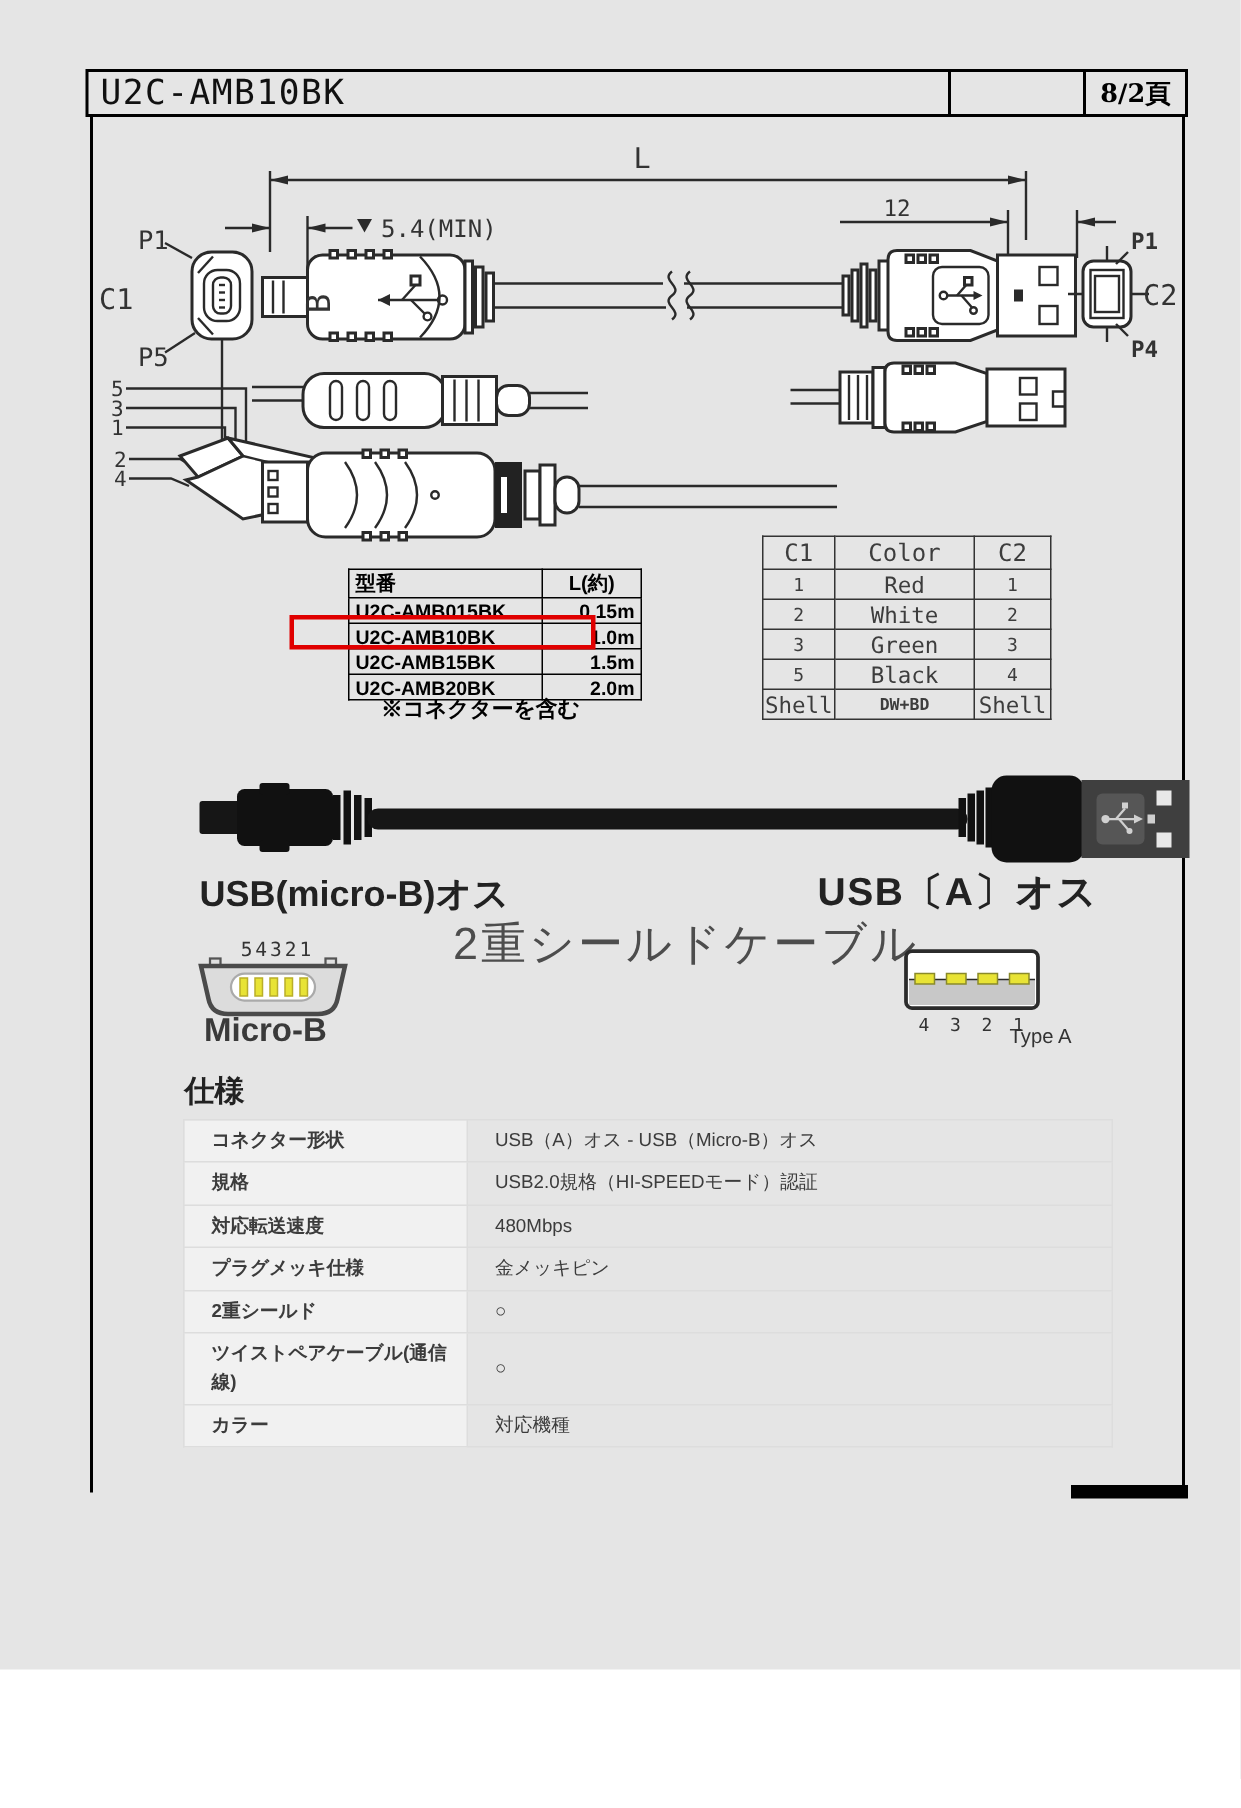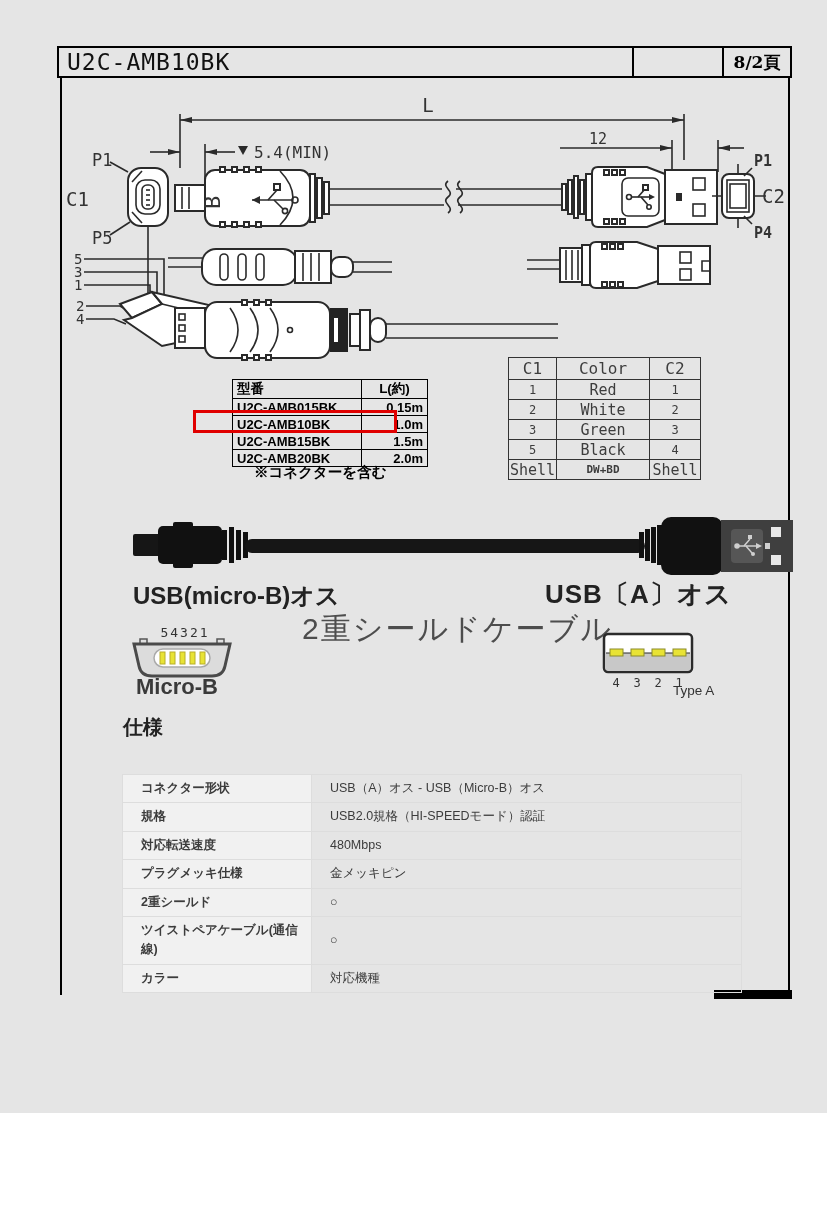--- a/index.html
+++ b/index.html
@@ -47,21 +47,21 @@
 
   
   .lblL { position:absolute; left:133px; top:580px; font-size:24px; font-weight:bold; color:#222; }
   .lblR { position:absolute; left:545px; top:577px; font-size:26px; font-weight:bold; color:#222; letter-spacing:1px; }
   .shield { position:absolute; left:302px; top:609px; font-size:30px; font-weight:normal; color:#4d4d4d; letter-spacing:2px; }
   .microb-lbl { position:absolute; left:136px; top:674px; font-size:22px; font-weight:bold; color:#3a3a3a; }
   .typea-lbl { position:absolute; left:625px; top:683px; font-size:13.5px; color:#333;margin-left:48px; }
 
   
   .spec-h { position:absolute; left:123px; top:714px; font-size:20px; color:#222; font-weight:bold; }
-  .stab { position:absolute; left:122px; top:774px; width:620px; border-collapse:collapse;
+  .stab { position:absolute; left:122px; top:746px; width:620px; border-collapse:collapse;
           font-size:12.5px; color:#3c3c3c; table-layout:fixed; }
   .stab td { border:1px solid #ddd; padding:4px 0 4px 18px; line-height:1.55; }
   .stab td.k { width:189px; background:#f1f1f1; font-weight:bold; }
 </style>
 </head>
 <body>
 
 <div class="page">
 
   <div class="hdr">

